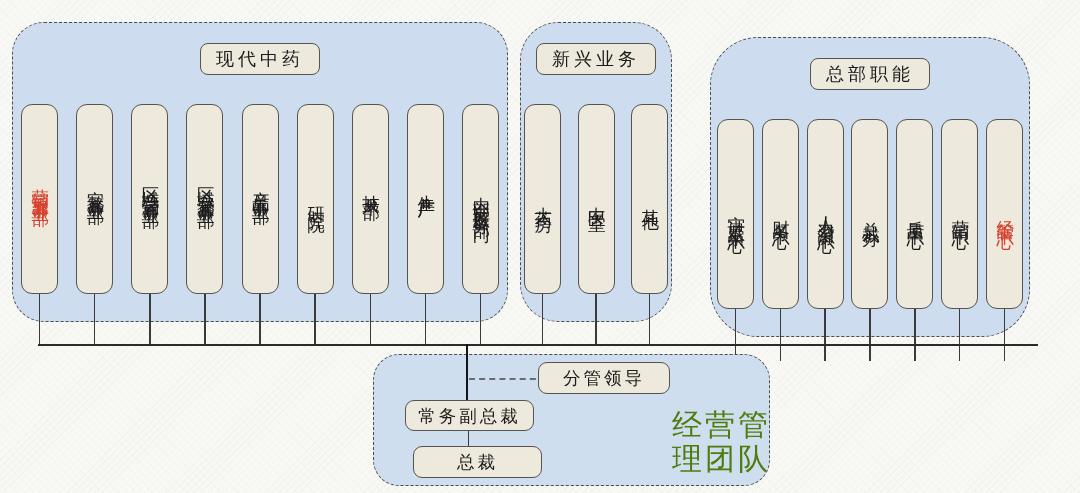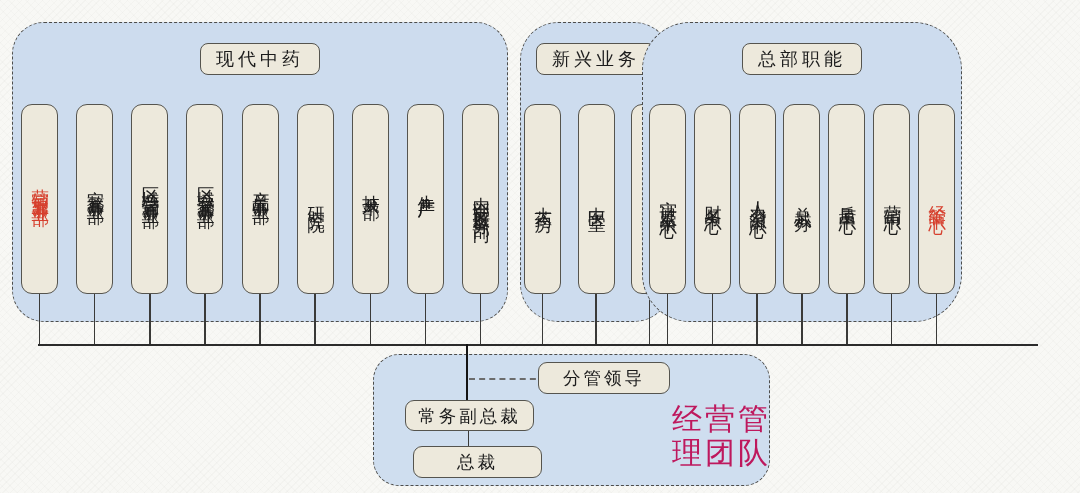--- a/index.html
+++ b/index.html
@@ -25,21 +25,21 @@
 
   
   .group{
     position:absolute;
     top:22px;height:300px;
     background:var(--group-fill);
     border:1.6px dashed var(--group-border);
   }
   .g1{left:12px;width:496px;border-radius:32px;}
   .g2{left:520px;width:152px;border-radius:38px;}
-  .g3{left:642px;width:320px;border-radius:48px;}
+  .g3{left:710px;width:320px;border-radius:48px;margin-top:15px;}
 
   .group-label{
     position:absolute;top:20px;left:50%;transform:translateX(-50%);
     height:32px;display:flex;align-items:center;
     padding:0 15px;
     background:var(--box-fill);
     border:1.8px solid var(--box-border);
     border-radius:8px;
     font-size:18px;letter-spacing:4px;white-space:nowrap;
   }
@@ -91,24 +91,24 @@
     border-radius:9px;
     display:flex;align-items:center;justify-content:center;
     font-size:17.5px;letter-spacing:3px;white-space:nowrap;
   }
   .leader{left:164px;top:7px;width:132px;height:32px;}
   .evp{left:31px;top:45px;width:129px;height:31px;}
   .president{left:39px;top:91px;width:129px;height:32px;}
   .dash-link{position:absolute;left:95px;top:23px;width:77px;height:0;border-top:2px dashed #6c6c6c;}
   .vlink{position:absolute;left:93.6px;top:76px;width:1.5px;height:15px;background:var(--line);}
   .caption{
-    position:absolute;left:298px;top:47px;width:112px;
+    position:absolute;left:298px;top:53px;width:112px;
     font-family:"Liberation Serif","DejaVu Serif",serif;
     font-size:30px;line-height:34px;letter-spacing:3px;
-    color:#be185d;
+    color:#4d7c0f;
   }
 </style>
 </head>
 <body>
 
 <div class="canvas">
 
   <section class="group g1">
     <div class="group-label">现代中药</div>
     <div class="items">

